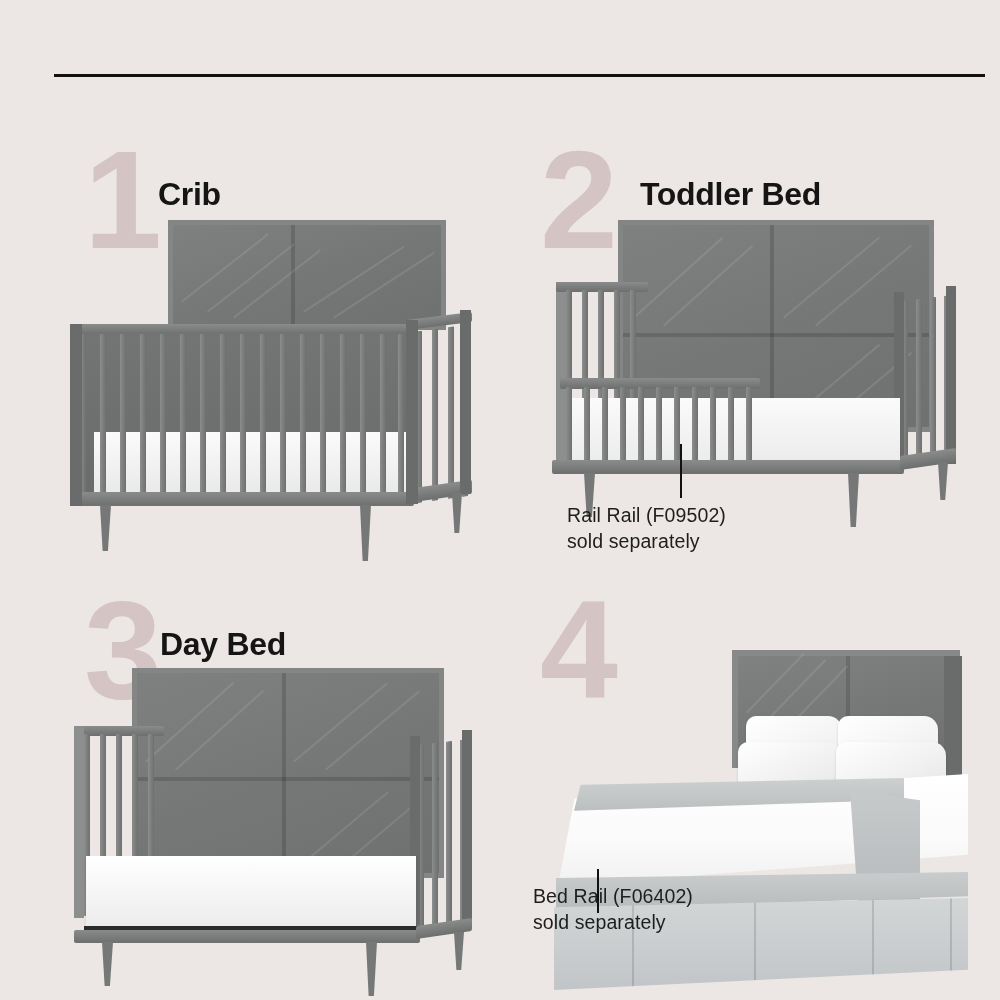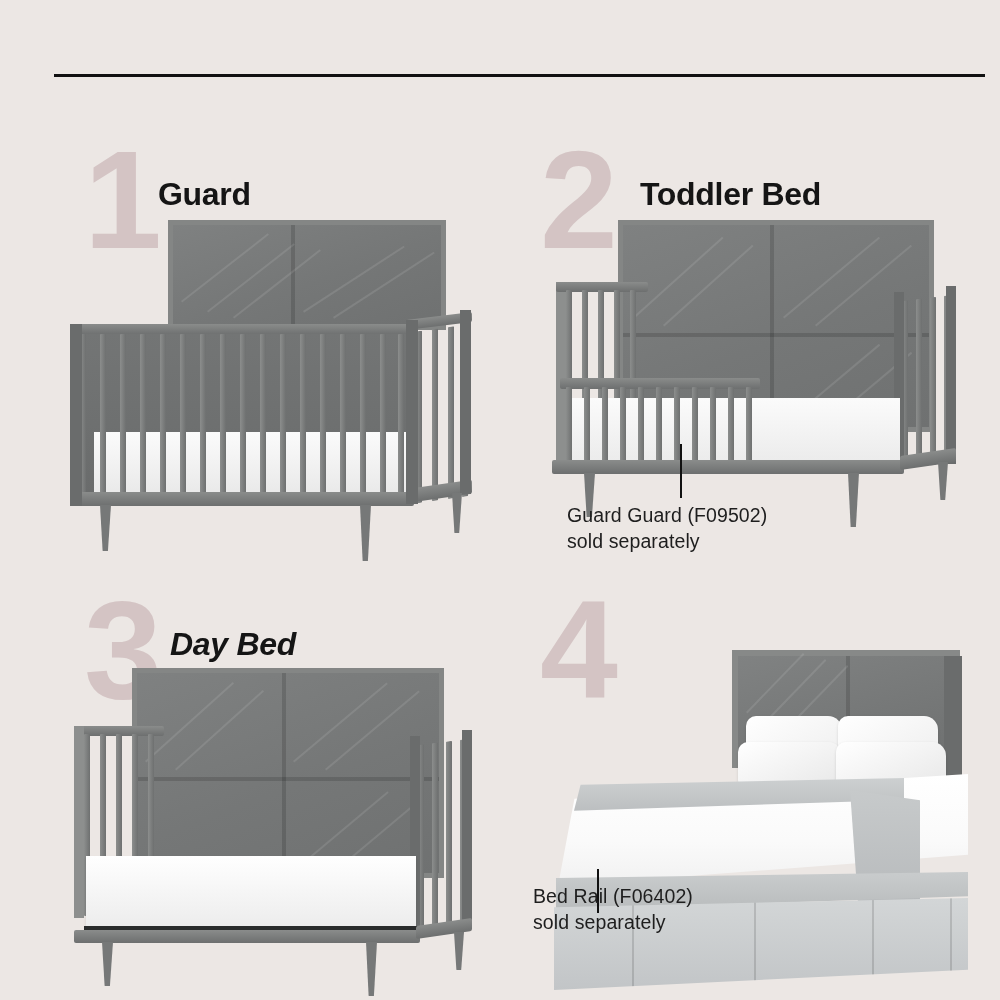--- a/index.html
+++ b/index.html
@@ -72,21 +72,21 @@
     position: absolute;
     font-size: 32px;
     font-weight: bold;
     color: #151515;
     top: 46px;
     left: 128px;
     letter-spacing: -0.3px;
     white-space: nowrap;
   }
   .panel-2 .panel-label { left: 140px; }
-  .panel-3 .panel-label { left: 140px; font-style: italic; }
+  .panel-3 .panel-label { left: 130px; }
   .panel-4 .panel-label { left: 228px; }
 
   
   .caption {
     position: absolute;
     font-size: 19.5px;
     line-height: 1.32;
     color: #1e1e1e;
     font-weight: 300;
     letter-spacing: 0.1px;
@@ -183,21 +183,21 @@
 </head>
 <body>
 
 <div class="header">
   <div class="header-rule"></div>
 </div>
 
 <div class="panel panel-1">
   <div class="panel-head">
     <div class="big-number">1</div>
-    <div class="panel-label">Guard</div>
+    <div class="panel-label">Crib</div>
   </div>
 
   <div class="art crib1">
 
     <div class="hb-panel" style="left:98px; top:0px; width:278px; height:110px;">
       <div class="hb-div" style="left:44%; top:0; width:4px; height:100%;"></div>
       <div class="hb-chev" style="left:8px; top:76px; width:110px; height:2px; transform:rotate(-38deg);"></div>
       <div class="hb-chev" style="left:34px; top:86px; width:110px; height:2px; transform:rotate(-38deg);"></div>
       <div class="hb-chev" style="left:60px; top:92px; width:110px; height:2px; transform:rotate(-38deg);"></div>
       <div class="hb-chev" style="left:130px; top:86px; width:120px; height:2px; transform:rotate(-33deg);"></div>
@@ -311,21 +311,21 @@
     <div class="rail-h" style="left:4px; top:240px; width:352px; height:14px;"></div>
     <div class="rail-h" style="left:352px; top:232px; width:56px; height:14px; transform:skewY(-8deg);"></div>
 
     <div class="leg" style="left:36px; top:253px; width:11px; height:44px; clip-path:polygon(0 0,100% 0,72% 100%,24% 100%);"></div>
     <div class="leg" style="left:300px; top:253px; width:11px; height:54px; clip-path:polygon(0 0,100% 0,72% 100%,24% 100%);"></div>
     <div class="leg" style="left:390px; top:242px; width:10px; height:38px; clip-path:polygon(0 0,100% 0,72% 100%,24% 100%);"></div>
   </div>
 </div>
 
 <div class="leader leader-2"></div>
-<div class="caption cap-2">Guard Guard (F09502)
+<div class="caption cap-2">Rail Rail (F09502)
 sold separately</div>
 
 <div class="panel panel-3">
   <div class="panel-head">
     <div class="big-number">3</div>
     <div class="panel-label">Day Bed</div>
   </div>
 
   <div class="art" style="left:38px; top:88px; width:410px; height:330px;">
 

